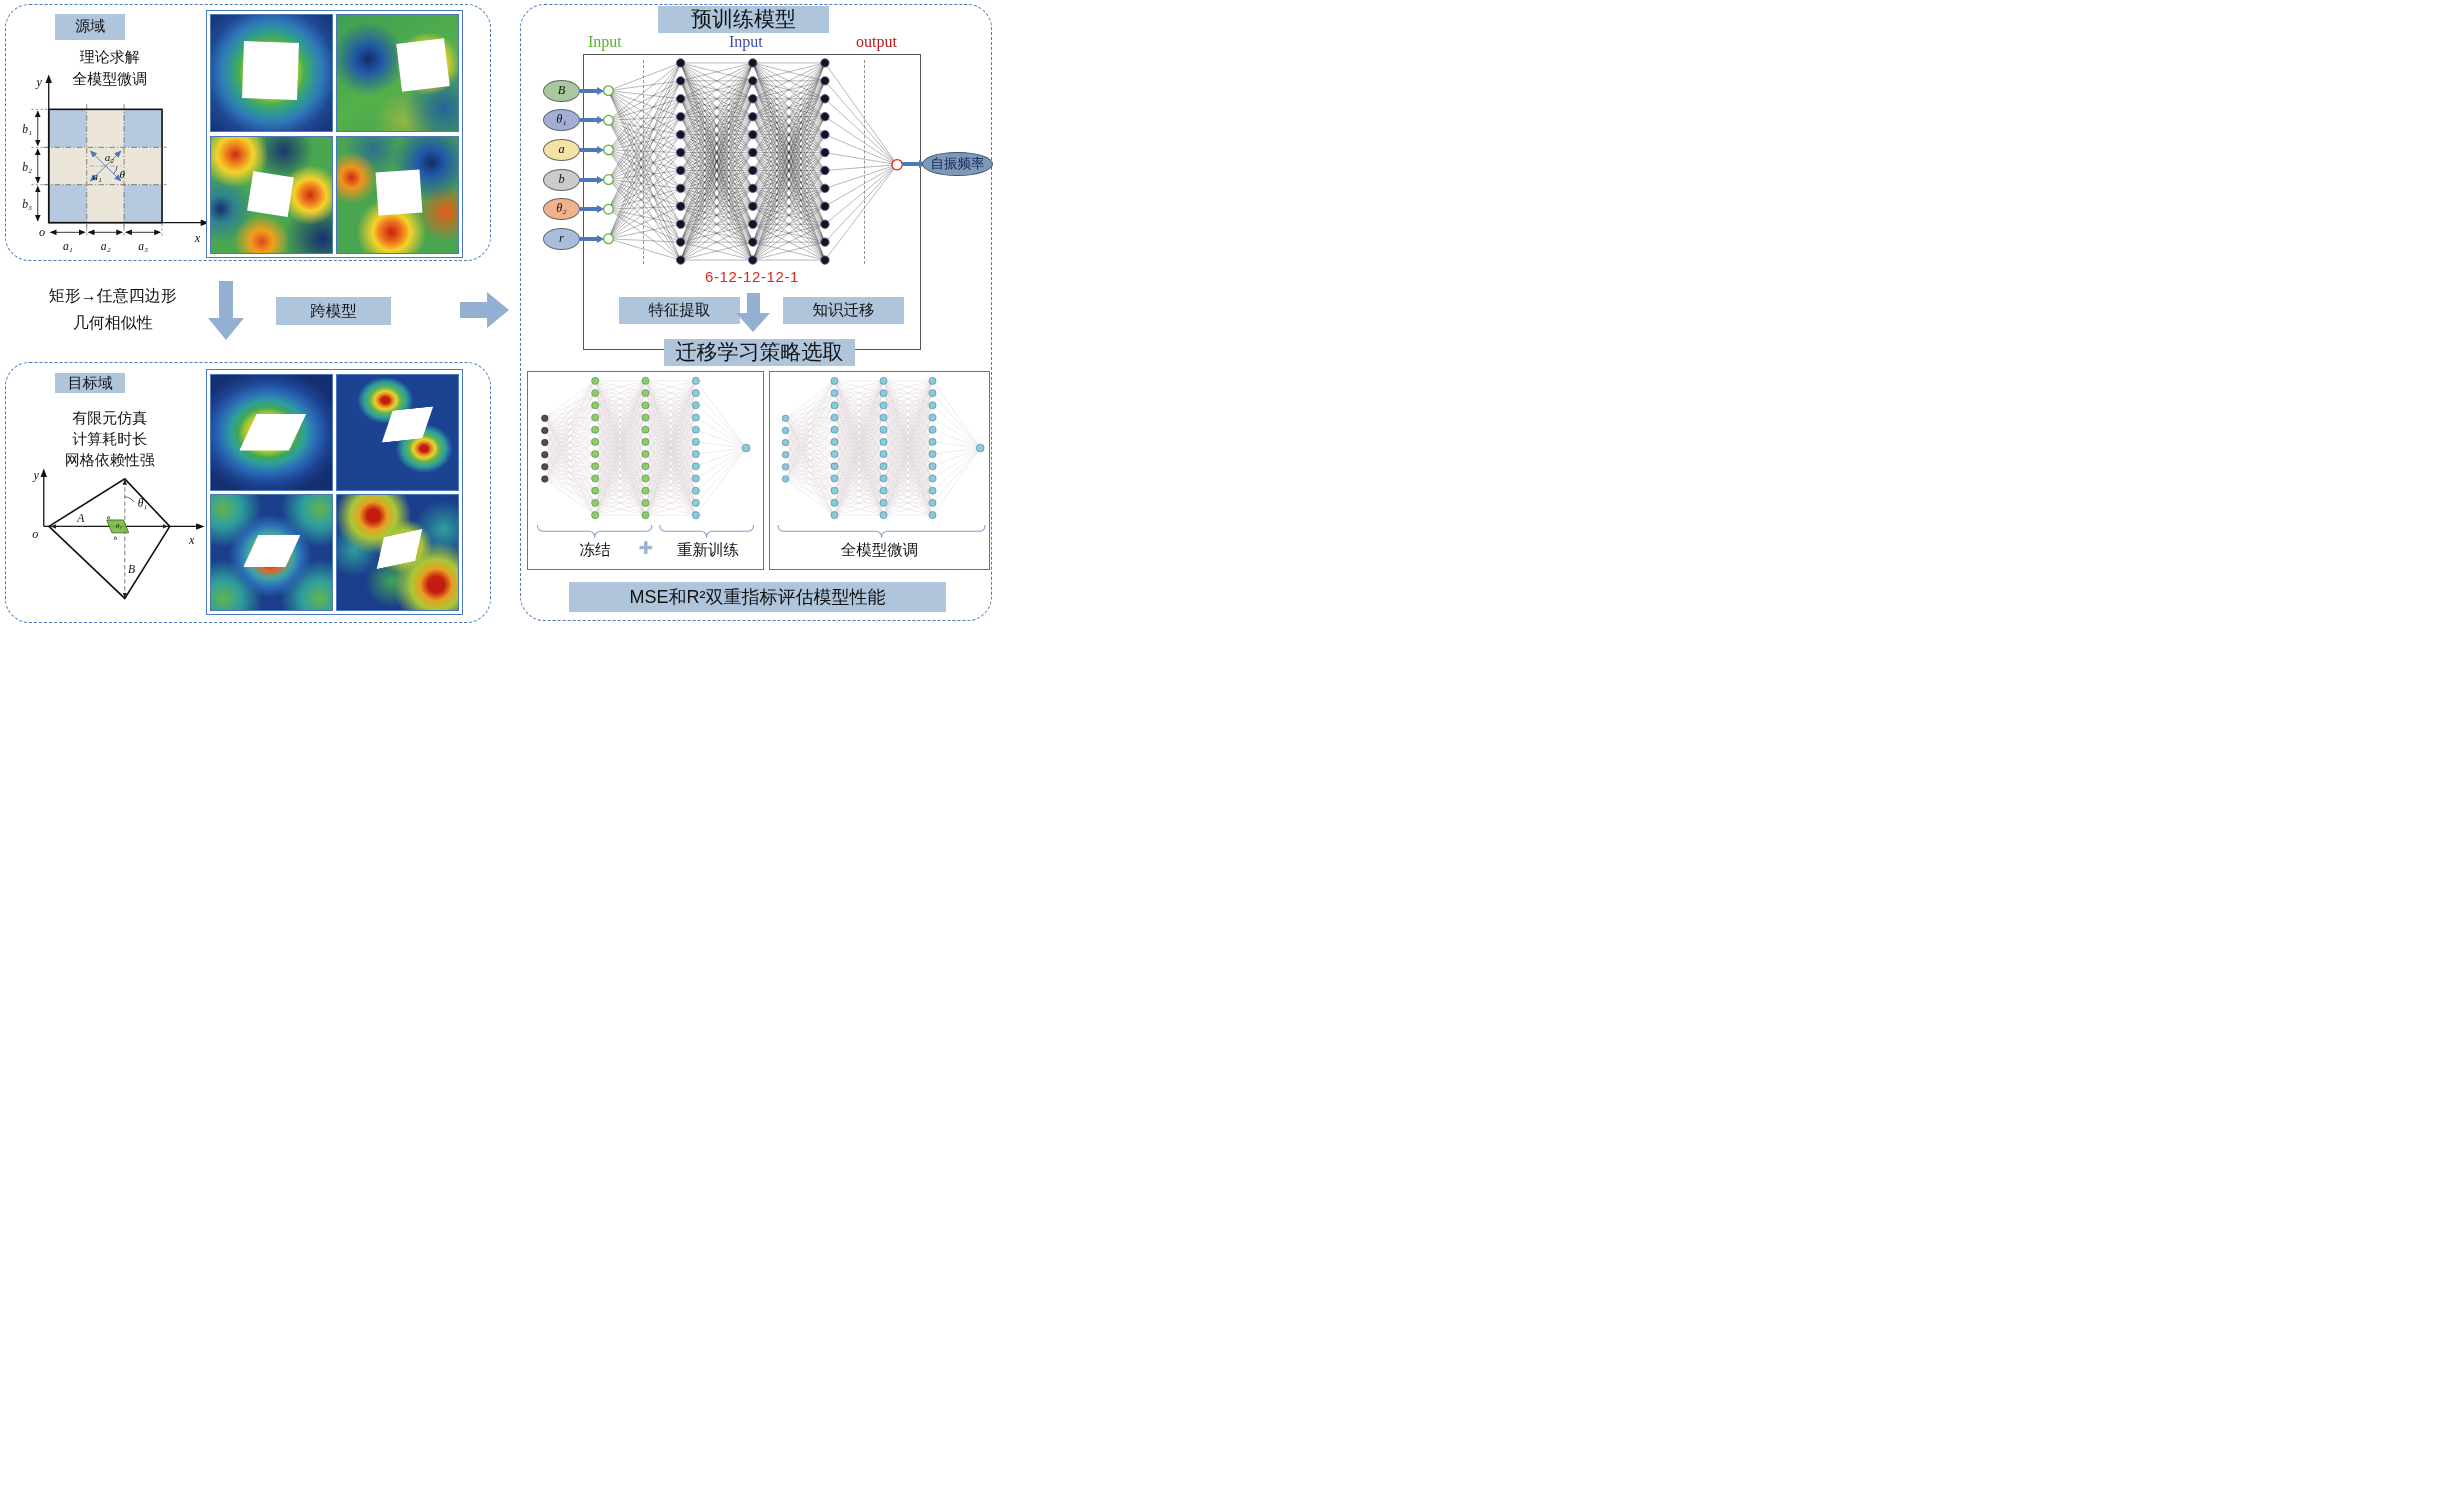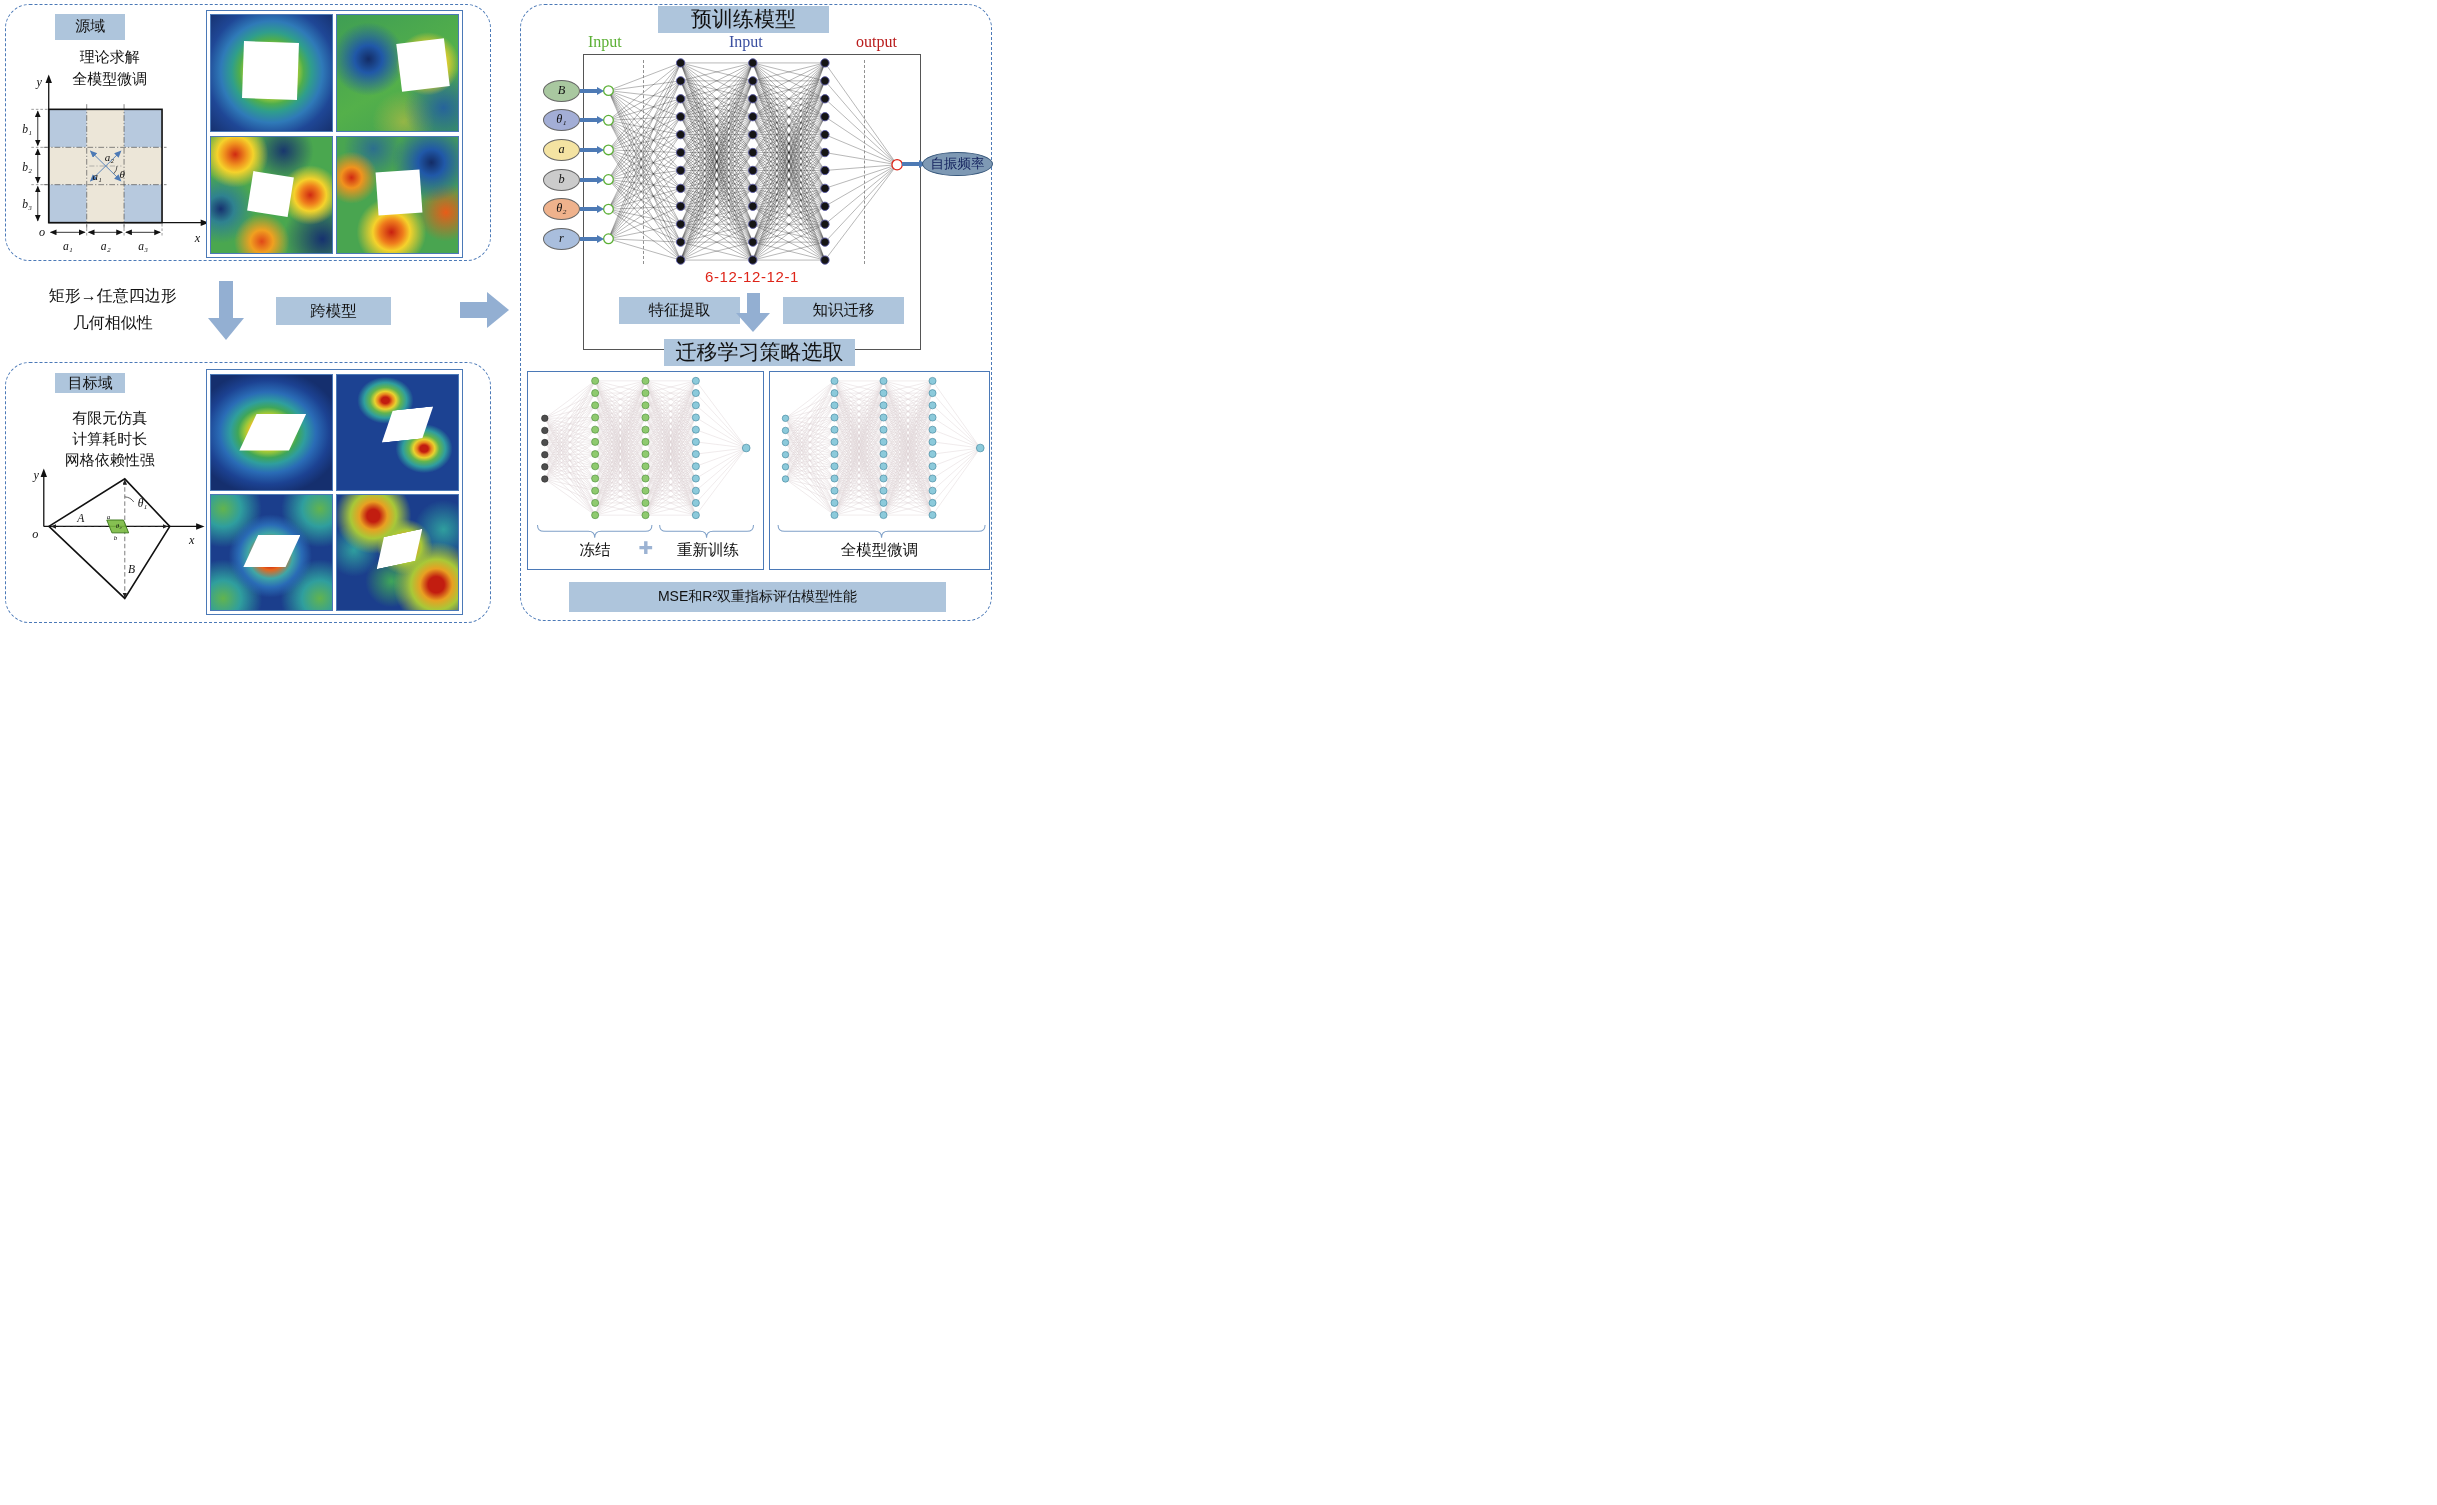--- a/index.html
+++ b/index.html
@@ -1611,17 +1611,17 @@
           <circle cx="252" cy="201.0909090909091" r="5.5" fill="#8ccadb" stroke="#44889f" stroke-width="1"></circle>
           <circle cx="252" cy="220" r="5.5" fill="#8ccadb" stroke="#44889f" stroke-width="1"></circle>
           <circle cx="326" cy="116" r="6" fill="#8ccadb" stroke="#44889f" stroke-width="1"></circle>
         </svg>
       <svg class="braces" width="218" height="18" viewBox="0 0 338 28">
         <path d="M12,3 Q12,13 22,13 L163,13 Q173,13 173,23 Q173,13 183,13 L324,13 Q334,13 334,3"></path>
       </svg>
       <div class="plabel" style="left:0;width:100%">全模型微调</div>
     </div>
 
-    <div class="tag" style="left:48px;top:577px;width:377px;height:30px;font-size:14px">MSE和R²双重指标评估模型性能</div>
+    <div class="tag" style="left:48px;top:577px;width:377px;height:30px;font-size:18px">MSE和R²双重指标评估模型性能</div>
   </section>
 
 </div>
 
 
 </body></html>

